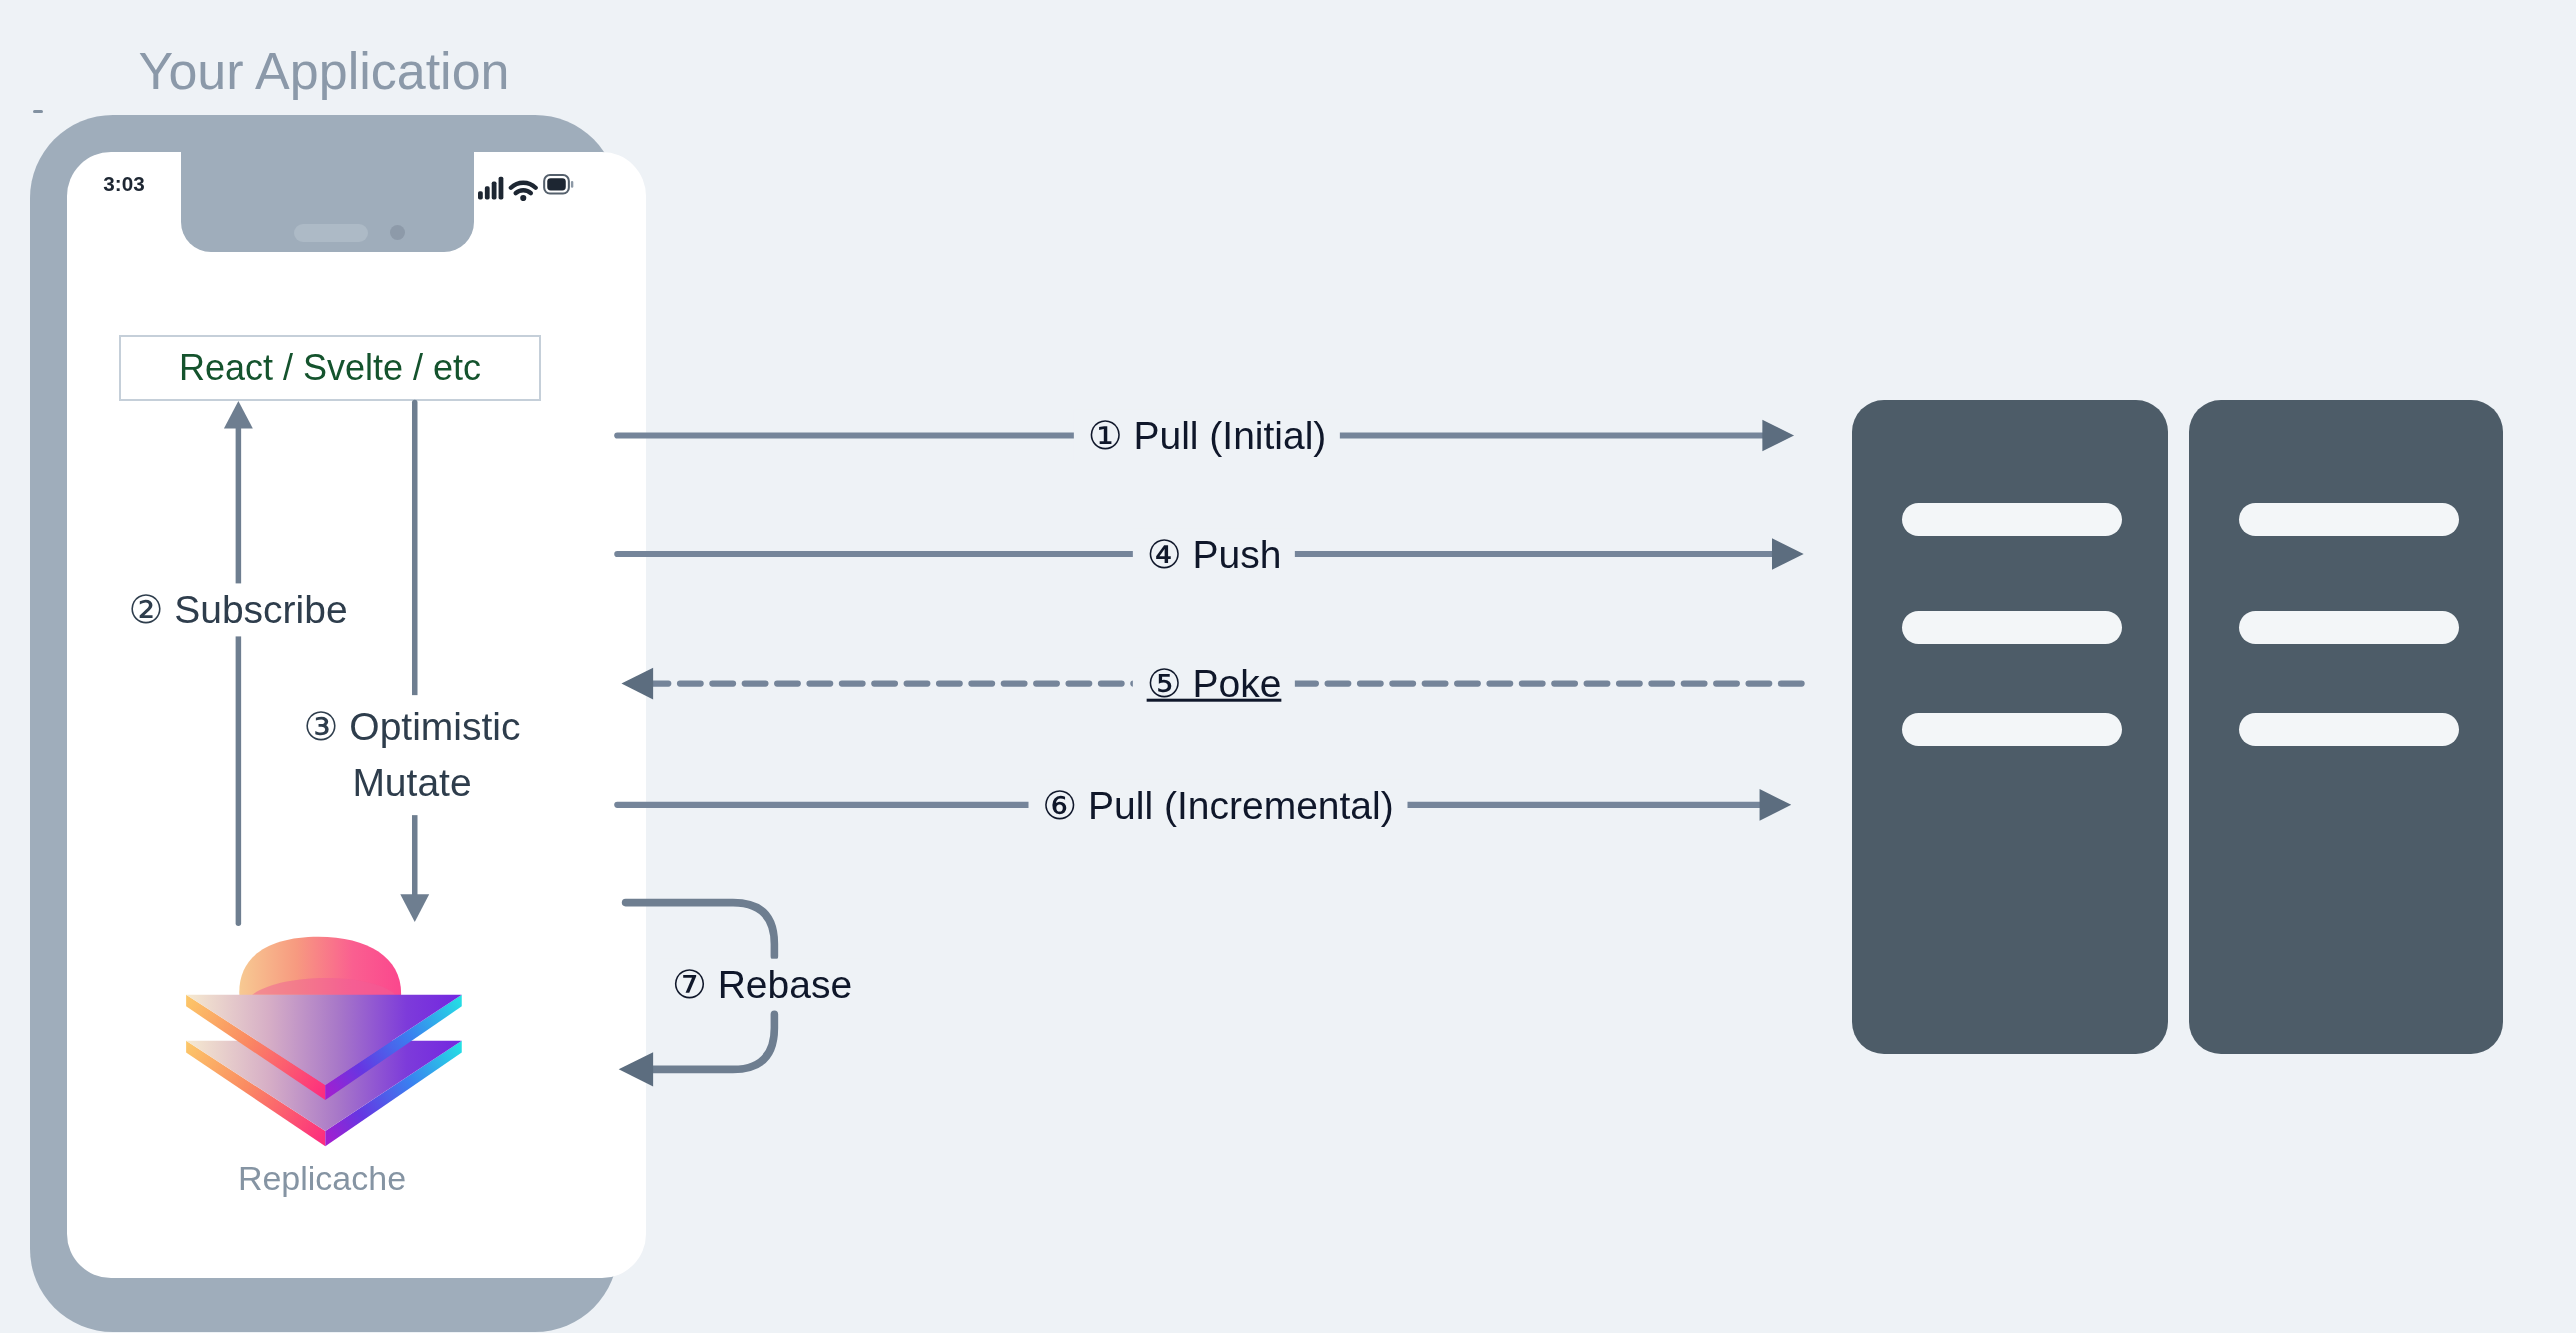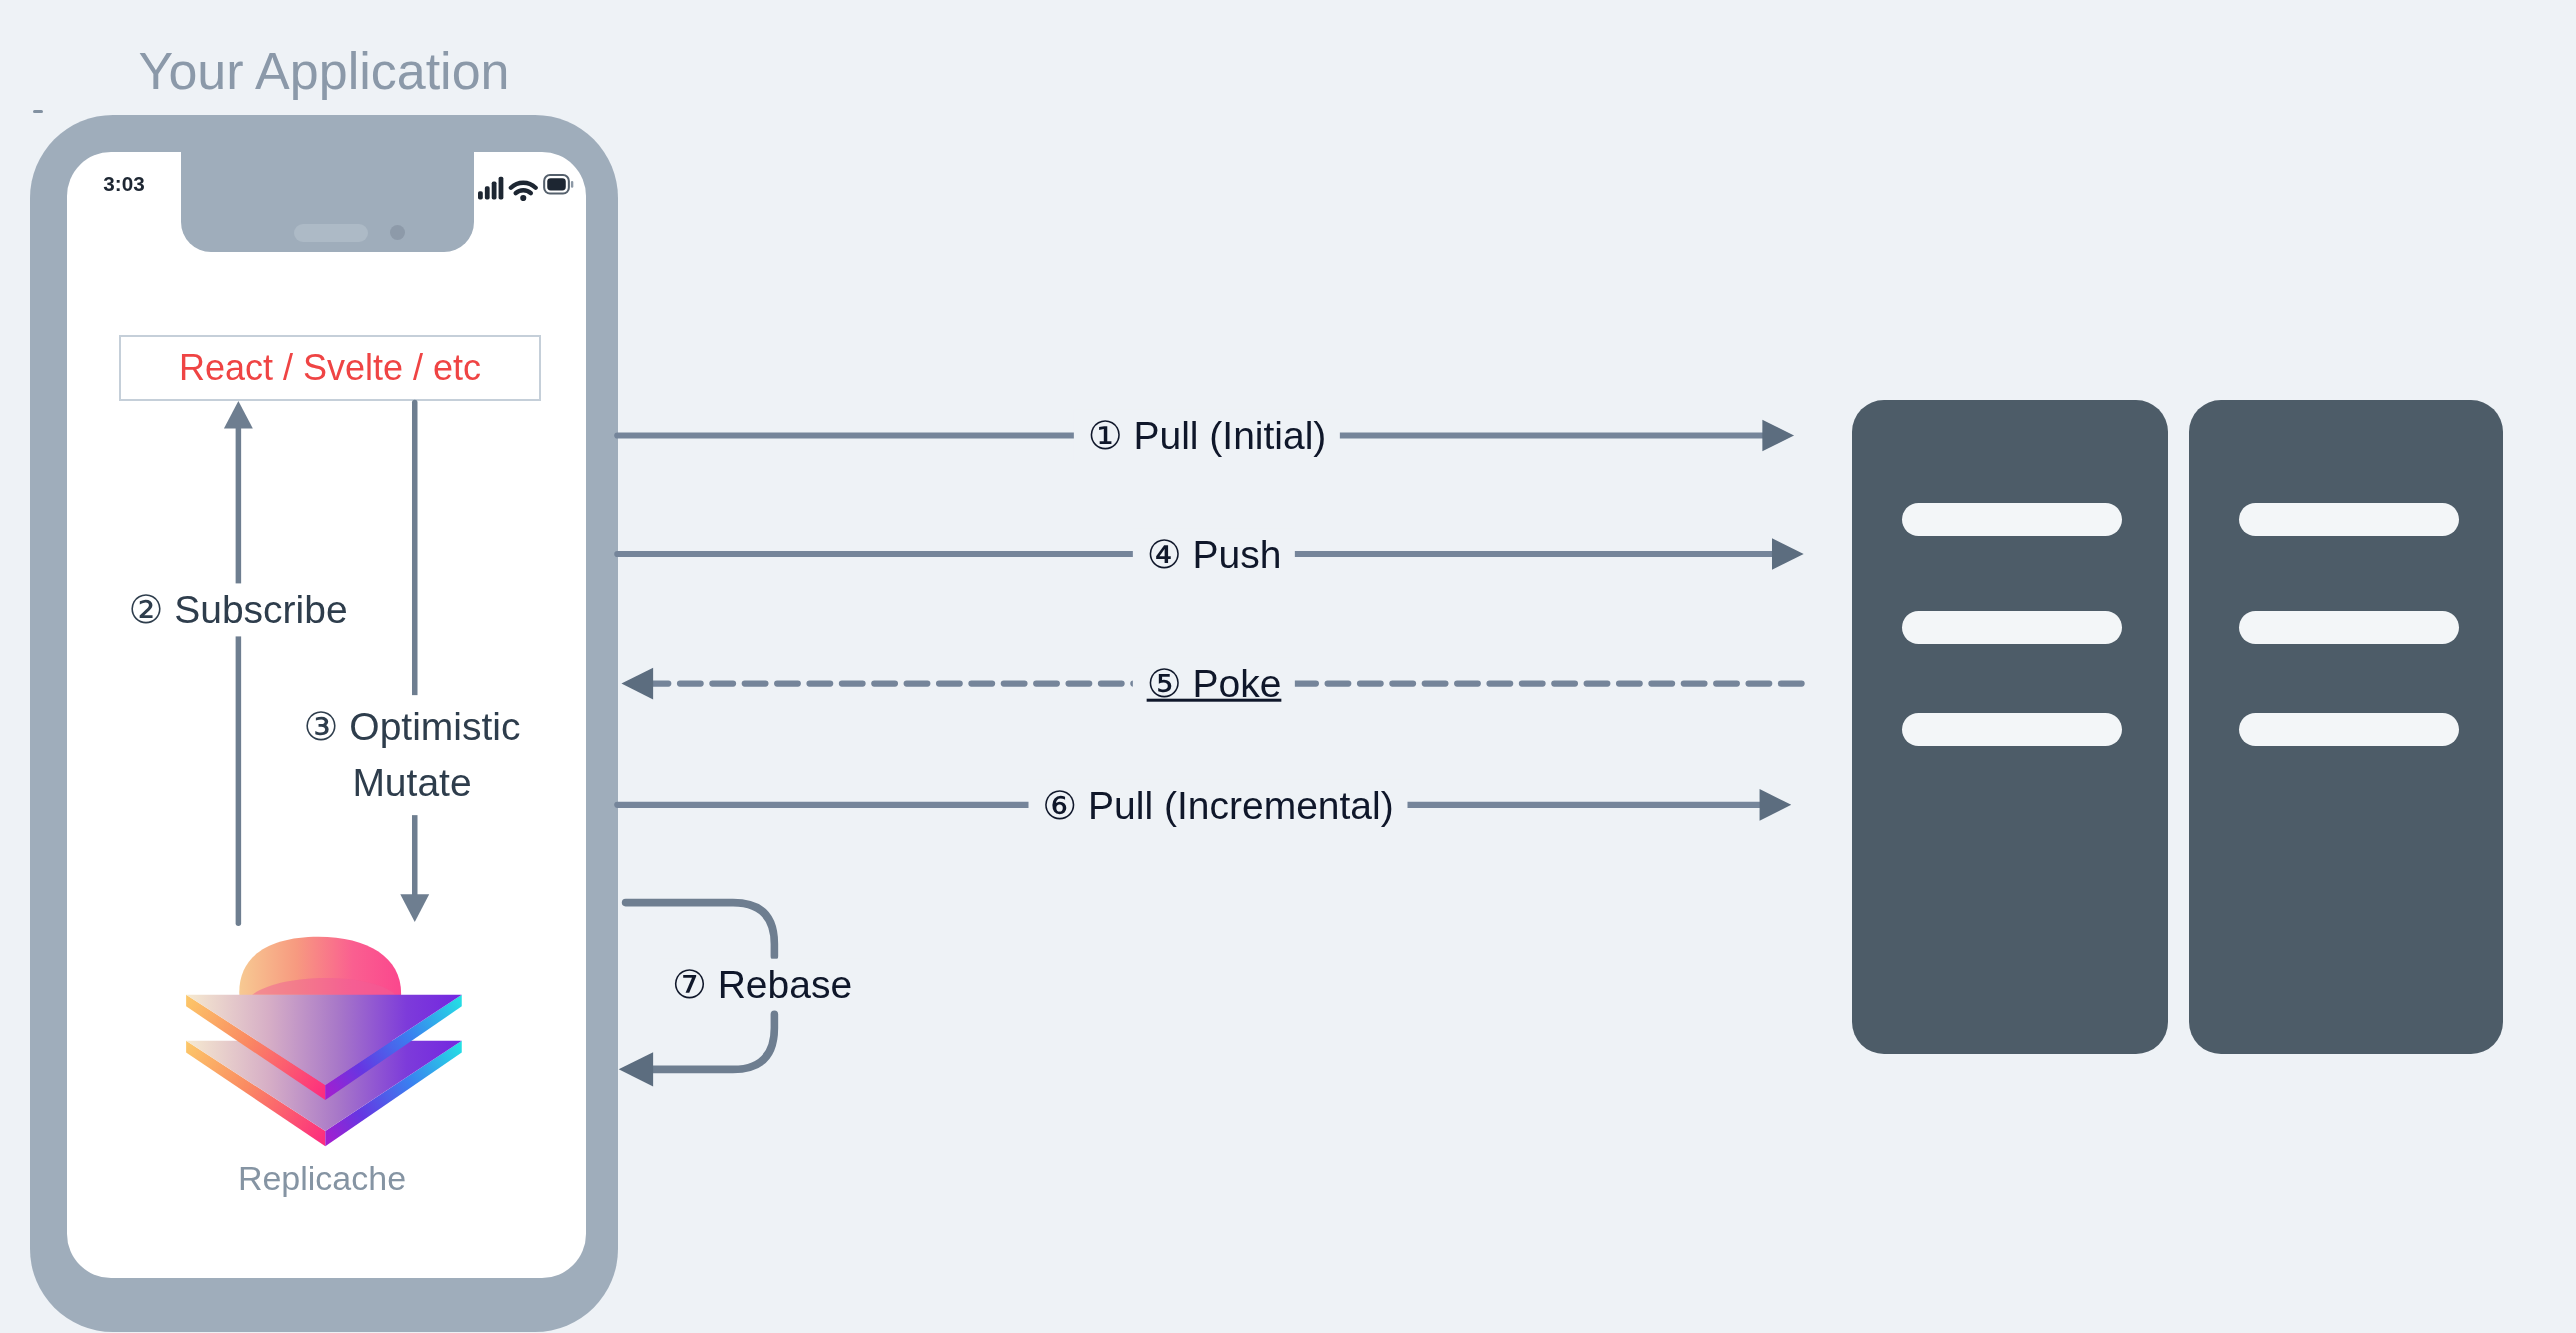--- a/index.html
+++ b/index.html
@@ -12,21 +12,21 @@
   .big-title{
     position:absolute;text-align:center;
     font-size:52px;font-weight:400;color:#8b99a9;letter-spacing:0px;white-space:nowrap;
   }
   
   .phone{
     position:absolute;left:30px;top:115px;width:588px;height:1217px;
     background:#9fadbb;border-radius:83px;
   }
   .screen{
-    position:absolute;left:37px;top:37px;width:519px;height:1126px;
+    position:absolute;left:37px;top:37px;width:579px;height:1126px;
     background:#ffffff;border-radius:44px;
   }
   .notch{
     position:absolute;left:114px;top:0;width:293px;height:100px;
     background:#9fadbb;border-radius:0 0 30px 30px;
   }
   .speaker{
     position:absolute;left:113px;top:72px;width:74px;height:18px;
     background:#adbac6;border-radius:9px;
   }
@@ -35,21 +35,21 @@
     background:#8d9aa9;border-radius:50%;
   }
   .status-time{
     position:absolute;left:0;top:18px;width:114px;height:27.6px;line-height:27.6px;
     text-align:center;font-size:20.7px;font-weight:700;color:#1d2632;
   }
   .status-icons{position:absolute;left:411px;top:16.5px;}
   .framework-box{
     position:absolute;left:52px;top:183px;width:422px;height:66px;
     background:#ffffff;border:2.8px solid #c5cfd9;box-sizing:border-box;
-    text-align:center;line-height:61px;font-size:36px;font-weight:500;color:#ef4444;
+    text-align:center;line-height:61px;font-size:36px;font-weight:500;color:#14532d;
     white-space:nowrap;
   }
   .logo-svg{position:absolute;left:119px;top:782px;}
   .logo-caption{
     position:absolute;left:117px;top:1007px;width:276px;text-align:center;
     font-size:34px;font-weight:500;color:#8594a3;
   }
   .stray-dash{
     position:absolute;left:33px;top:110px;width:9.6px;height:3.4px;
     background:#8291a1;border-radius:2.1px;

